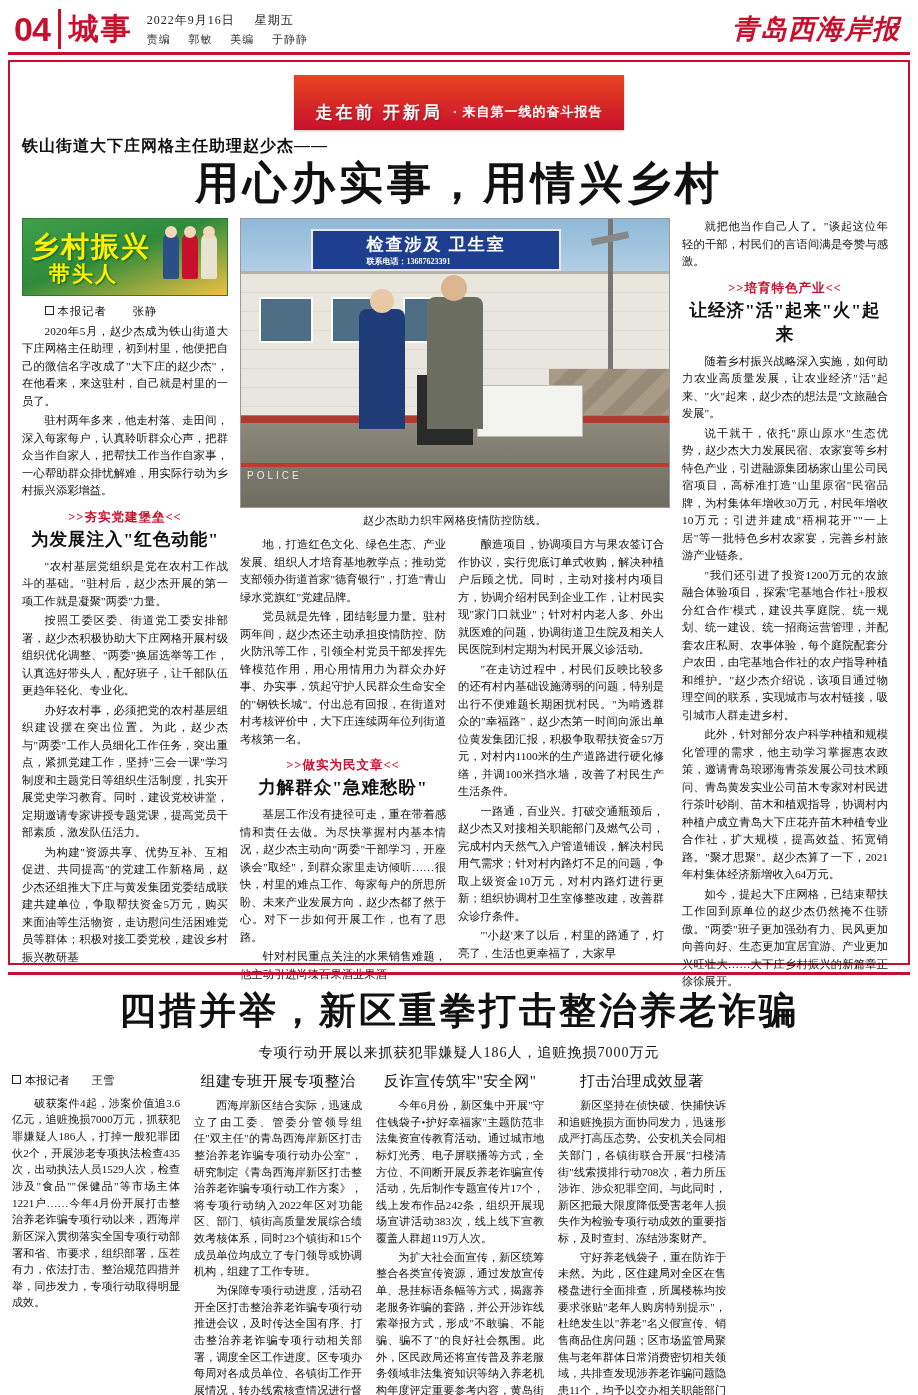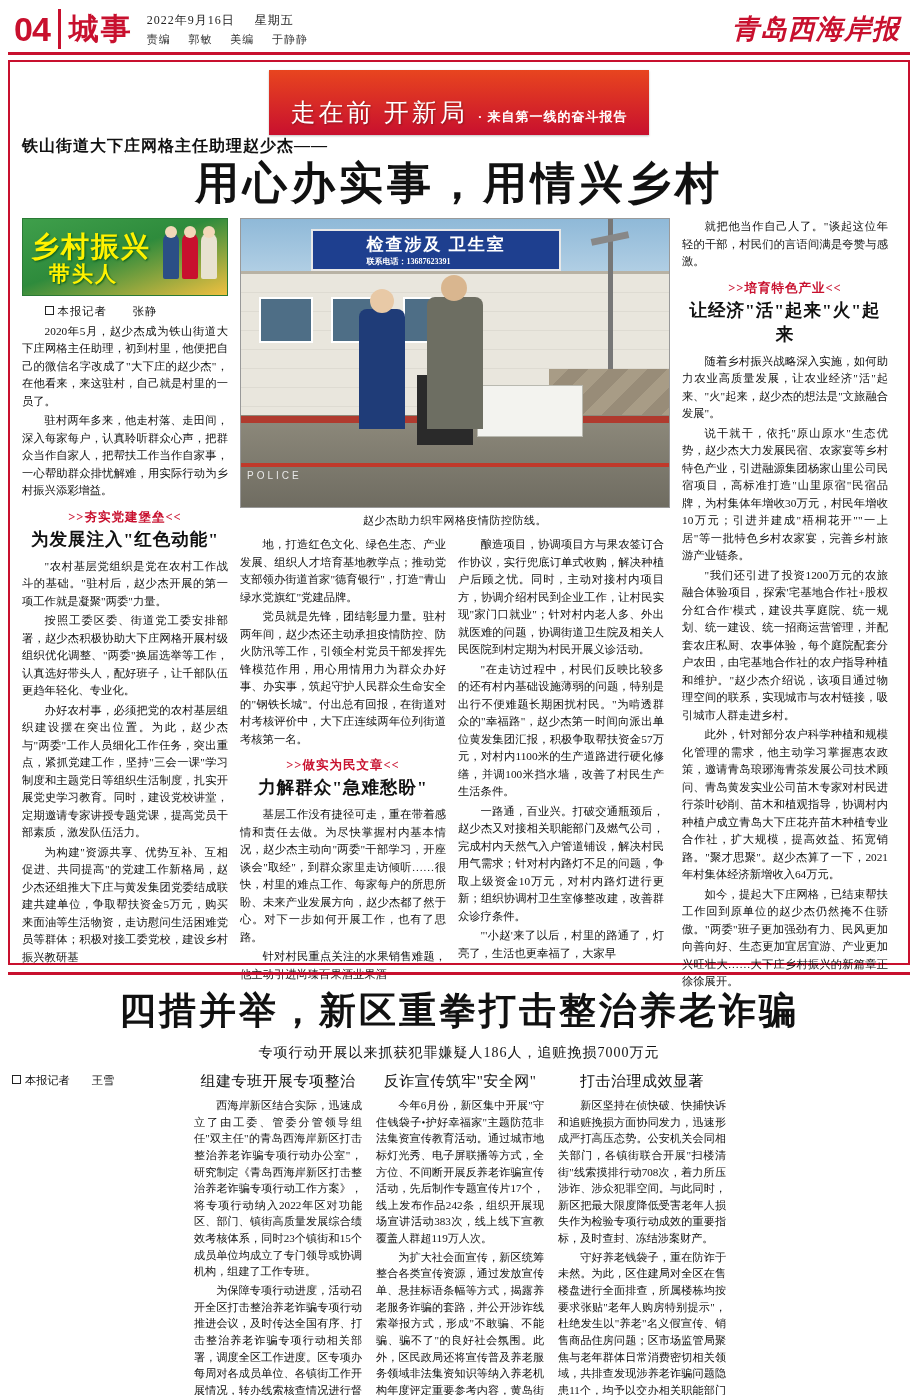--- a/index.html
+++ b/index.html
@@ -73,21 +73,21 @@
     box-shadow: 0 1px 2px rgba(0,0,0,.25);
   }
   .banner::before, .banner::after {
     content: ""; position: absolute; top: 6px; width: 26px; height: 100%;
     background: linear-gradient(180deg,#f0a33a,#d98117);
     z-index: -1;
   }
   .banner::before { left: -20px; }
   .banner::after { right: -20px; }
   .banner-main {
-    font-size: 25px; font-weight: normal; letter-spacing: 3px;
+    font-size: 17px; font-weight: bold; letter-spacing: 3px;
     text-shadow: 1px 1px 2px rgba(0,0,0,.3);
     margin-top: 20px;
   }
   .banner-sub {
     font-size: 13px; margin-left: 10px; letter-spacing: 1px; font-weight: bold;
     align-self: flex-end; padding-bottom: 3px;
   }
 
   .kicker {
     text-align: left; font-size: 16px; color: #111; margin: 10px 0 2px 0;
@@ -361,20 +361,21 @@
 
   <div class="bottom">
     <div class="bottom-headline">四措并举，新区重拳打击整治养老诈骗</div>
     <div class="bottom-sub">专项行动开展以来抓获犯罪嫌疑人186人，追赃挽损7000万元</div>
     <div class="bcols">
 
       <div class="bcol">
         <p class="byline2">
           <span class="box"></span><span>本报记者</span><span class="name">王雪</span>
         </p>
+        <p>破获案件4起，涉案价值追3.6亿元，追赃挽损7000万元，抓获犯罪嫌疑人186人，打掉一般犯罪团伙2个，开展涉老专项执法检查435次，出动执法人员1529人次，检查涉及"食品""保健品"等市场主体1221户……今年4月份开展打击整治养老诈骗专项行动以来，西海岸新区深入贯彻落实全国专项行动部署和省、市要求，组织部署，压茬有力，依法打击、整治规范四措并举，同步发力，专项行动取得明显成效。</p>
       </div>
 
       <div class="bcol">
         <div class="bsub">组建专班开展专项整治</div>
         <p>西海岸新区结合实际，迅速成立了由工委、管委分管领导组任"双主任"的青岛西海岸新区打击整治养老诈骗专项行动办公室"，研究制定《青岛西海岸新区打击整治养老诈骗专项行动工作方案》，将专项行动纳入2022年区对功能区、部门、镇街高质量发展综合绩效考核体系，同时23个镇街和15个成员单位均成立了专门领导或协调机构，组建了工作专班。</p>
         <p>为保障专项行动进度，活动召开全区打击整治养老诈骗专项行动推进会议，及时传达全国有序、打击整治养老诈骗专项行动相关部署，调度全区工作进度。区专项办每周对各成员单位、各镇街工作开展情况，转办线索核查情况进行督导调度，确保专项行动抓紧抓细、走深走实。</p>
       </div>
 
       <div class="bcol">
         <div class="bsub">反诈宣传筑牢"安全网"</div>

